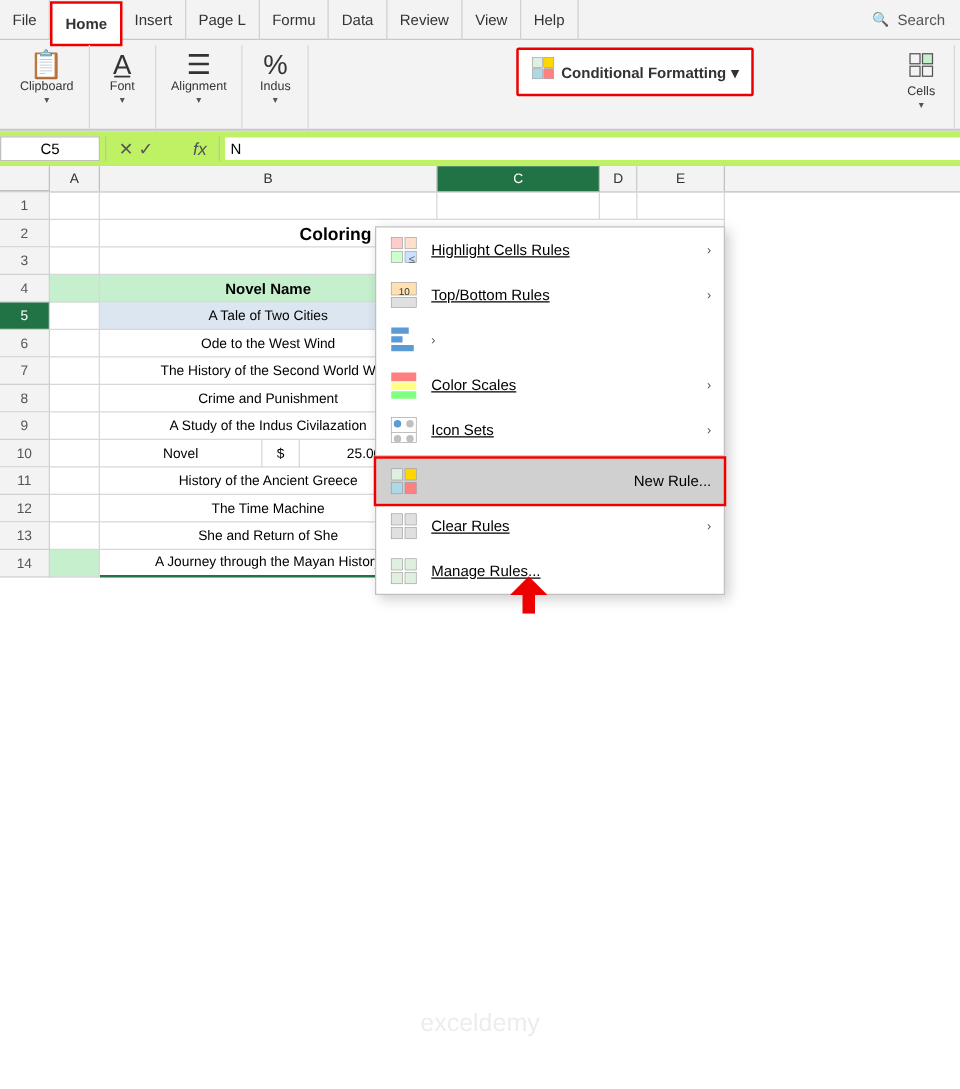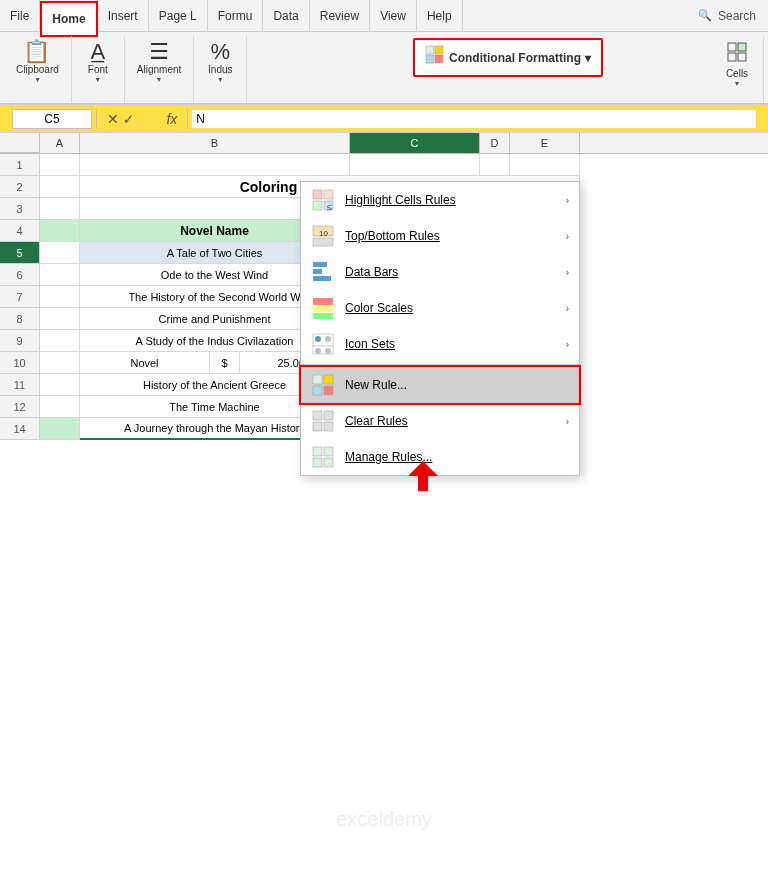--- a/index.html
+++ b/index.html
@@ -21,21 +21,21 @@
     .ribbon-group { display: flex; flex-direction: column; align-items: center; padding: 2px 8px; border-right: 1px solid #d8d8d8; position: relative; }
     .ribbon-group-items { display: flex; align-items: flex-start; gap: 4px; flex: 1; }
     .ribbon-btn { display: flex; flex-direction: column; align-items: center; padding: 3px 4px; cursor: pointer; border-radius: 2px; min-width: 36px; }
     .ribbon-btn .icon { font-size: 22px; line-height: 1; color: #333; }
     .ribbon-btn .label { font-size: 10px; margin-top: 1px; color: #333; }
     .dropdown-arrow { font-size: 8px; color: #555; }
     .cf-button { display: flex; align-items: center; gap: 4px; padding: 5px 10px; background: #fff; border: 2px solid #e00; border-radius: 2px; cursor: pointer; font-size: 12px; font-weight: bold; color: #333; white-space: nowrap; }
     .cf-button .icon { font-size: 18px; }
 
     
-    .formula-bar { display: flex; align-items: center; padding: 3px 12px; border-bottom: 1px solid #d0d0d0; height: 28px; background: #fde047; gap: 4px; }
+    .formula-bar { display: flex; align-items: center; padding: 3px 0; border-bottom: 1px solid #d0d0d0; height: 28px; background: #bef264; gap: 4px; }
     .name-box { width: 80px; border: 1px solid #c0c0c0; padding: 2px 4px; font-size: 12px; text-align: center; }
     .formula-sep { width: 1px; height: 20px; background: #c0c0c0; }
     .formula-icons { display: flex; gap: 4px; padding: 0 6px; color: #555; font-size: 14px; }
     .formula-input { flex: 1; border: none; font-size: 12px; outline: none; padding: 2px 4px; }
 
     
     .spreadsheet { position: relative; }
     .col-header-row { display: flex; background: #f3f3f3; border-bottom: 1px solid #c0c0c0; }
     .row-num-header { width: 40px; min-width: 40px; height: 20px; border-right: 1px solid #c0c0c0; border-bottom: 1px solid #c0c0c0; background: #f3f3f3; }
     .col-header { height: 20px; border-right: 1px solid #c0c0c0; display: flex; align-items: center; justify-content: center; font-size: 11px; color: #333; background: #f3f3f3; }
@@ -68,21 +68,21 @@
       z-index: 100;
     }
     .menu-item { 
       display: flex; 
       align-items: center; 
       padding: 6px 10px; 
       cursor: pointer; 
       font-size: 12px; 
       gap: 10px;
     }
-    .menu-item.new-rule { background: #d0d0d0; }
+    .menu-item.new-rule { background: #d0d0d0; text-align: right; }
     .menu-item .menu-icon { width: 24px; height: 24px; display: flex; align-items: center; justify-content: center; font-size: 16px; flex-shrink: 0; }
     .menu-item .menu-label { flex: 1; text-decoration: underline; font-size: 12px; }
     .menu-item .menu-label.no-underline { text-decoration: none; }
     .menu-item .chevron { font-size: 10px; color: #555; }
     .menu-divider { height: 1px; background: #d0d0d0; margin: 2px 0; }
 
     .cf-area {
       position: absolute;
       top: 38px;
       left: 413px;
@@ -340,20 +340,28 @@
 
     <div class="sheet-row">
       <div class="row-num">12</div>
       <div class="cell col-a"></div>
       <div class="cell col-b">The Time Machine</div>
       <div class="cell col-c">Science Fiction</div>
       <div class="cell col-d">$</div>
       <div class="cell col-e" style="justify-content:right;">16.00</div>
     </div>
 
+    <div class="sheet-row">
+      <div class="row-num">13</div>
+      <div class="cell col-a"></div>
+      <div class="cell col-b">She and Return of She</div>
+      <div class="cell col-c">Novel</div>
+      <div class="cell col-d">$</div>
+      <div class="cell col-e" style="justify-content:right;">18.00</div>
+    </div>
 
     <div class="sheet-row">
       <div class="row-num">14</div>
       <div class="cell col-a green-bg"></div>
       <div class="cell col-b" style="border-bottom: 2px solid #217346;">A Journey through the Mayan History</div>
       <div class="cell col-c" style="border-bottom: 2px solid #217346;">Non-Fiction</div>
       <div class="cell col-d">$</div>
       <div class="cell col-e" style="justify-content:right;">27.00</div>
     </div>
 
@@ -388,21 +396,20 @@
     </div>
 
     <div class="menu-item">
       <span class="menu-icon">
         <svg width="24" height="24" viewBox="0 0 24 24">
           <rect x="2" y="2" width="14" height="5" fill="#5b9bd5"></rect>
           <rect x="2" y="9" width="9" height="5" fill="#5b9bd5"></rect>
           <rect x="2" y="16" width="18" height="5" fill="#5b9bd5"></rect>
         </svg>
       </span>
-      <span class="menu-label">Data Bars</span>
       <span class="chevron">›</span>
     </div>
 
     <div class="menu-item">
       <span class="menu-icon">
         <svg width="24" height="24" viewBox="0 0 24 24">
           <rect x="2" y="2" width="20" height="7" fill="#ff8080"></rect>
           <rect x="2" y="10" width="20" height="6" fill="#ffff80"></rect>
           <rect x="2" y="17" width="20" height="6" fill="#80ff80"></rect>
         </svg>

